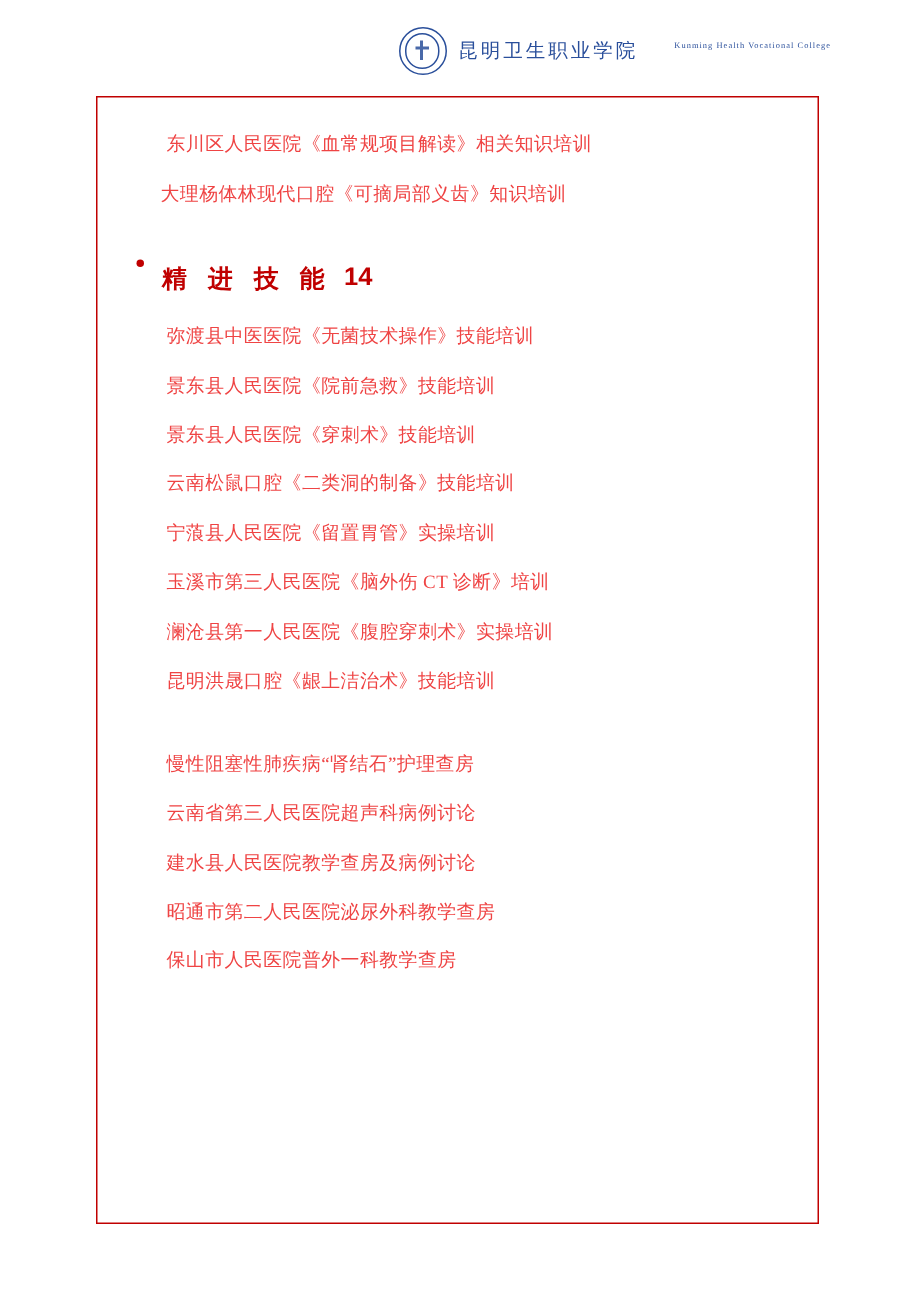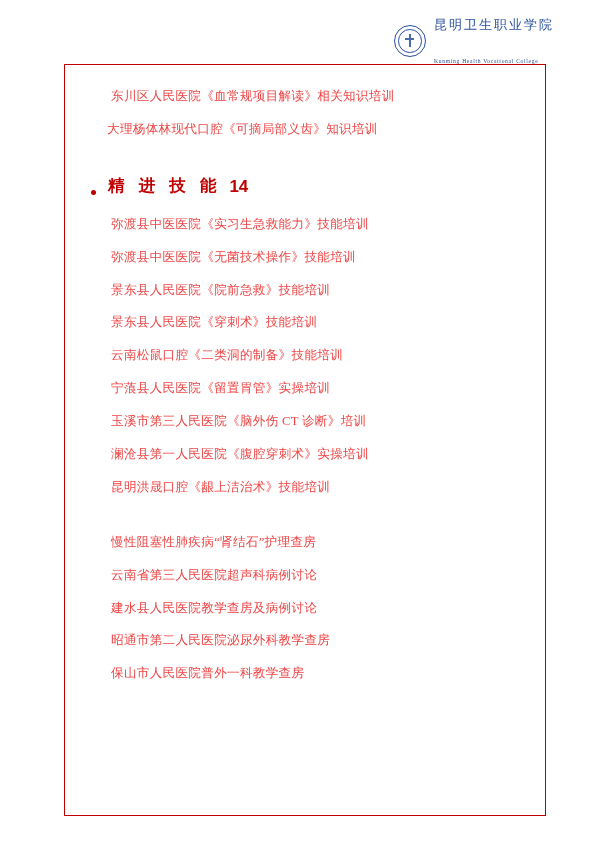--- a/index.html
+++ b/index.html
@@ -55,21 +55,20 @@
     top: 8px;
     width: 9px;
     height: 13px;
     background:
       linear-gradient(#2a4f9b, #2a4f9b) center top / 2px 13px no-repeat,
       linear-gradient(#2a4f9b, #2a4f9b) left 0 top 4px / 9px 2px no-repeat;
     opacity: 0.85;
   }
   .logo-text {
     display: flex;
-    flex-direction: column;
     justify-content: center;
     line-height: 1.15;
     gap: 24px;
   }
   .logo-cn {
     font-size: 13px;
     color: #2a4f9b;
     letter-spacing: 2px;
     font-family: "Liberation Serif", "DejaVu Serif", serif;
     white-space: nowrap;
@@ -113,21 +112,21 @@
   .item:last-child {
     margin-bottom: 0;
     margin-left: 16px;
   }
   
   .section {
     margin-top: 30px;
   }
   .section-head {
     display: flex;
-    align-items: flex-end;
+    align-items: flex-start;
     margin-bottom: 18px;
   }
   .bullet {
     width: 5px;
     height: 5px;
     border-radius: 50%;
     background: #c00000;
     margin-right: 12px;
     flex: 0 0 auto;
     position: relative;
@@ -176,21 +175,20 @@
         <div class="item">东川区人民医院《血常规项目解读》相关知识培训</div>
         <div class="item">大理杨体林现代口腔《可摘局部义齿》知识培训</div>
       </div>
 
       <div class="section gap-top">
         <div class="section-head">
           <span class="bullet"></span>
           <span class="section-title">精 进 技 能</span>
           <span class="section-count">14</span>
         </div>
-        <div class="item">弥渡县中医医院《实习生急救能力》技能培训</div>
         <div class="item">弥渡县中医医院《无菌技术操作》技能培训</div>
         <div class="item">景东县人民医院《院前急救》技能培训</div>
         <div class="item">景东县人民医院《穿刺术》技能培训</div>
         <div class="item">云南松鼠口腔《二类洞的制备》技能培训</div>
         <div class="item">宁蒗县人民医院《留置胃管》实操培训</div>
         <div class="item">玉溪市第三人民医院《脑外伤 CT 诊断》培训</div>
         <div class="item">澜沧县第一人民医院《腹腔穿刺术》实操培训</div>
         <div class="item">昆明洪晟口腔《龈上洁治术》技能培训</div>
       </div>
 

